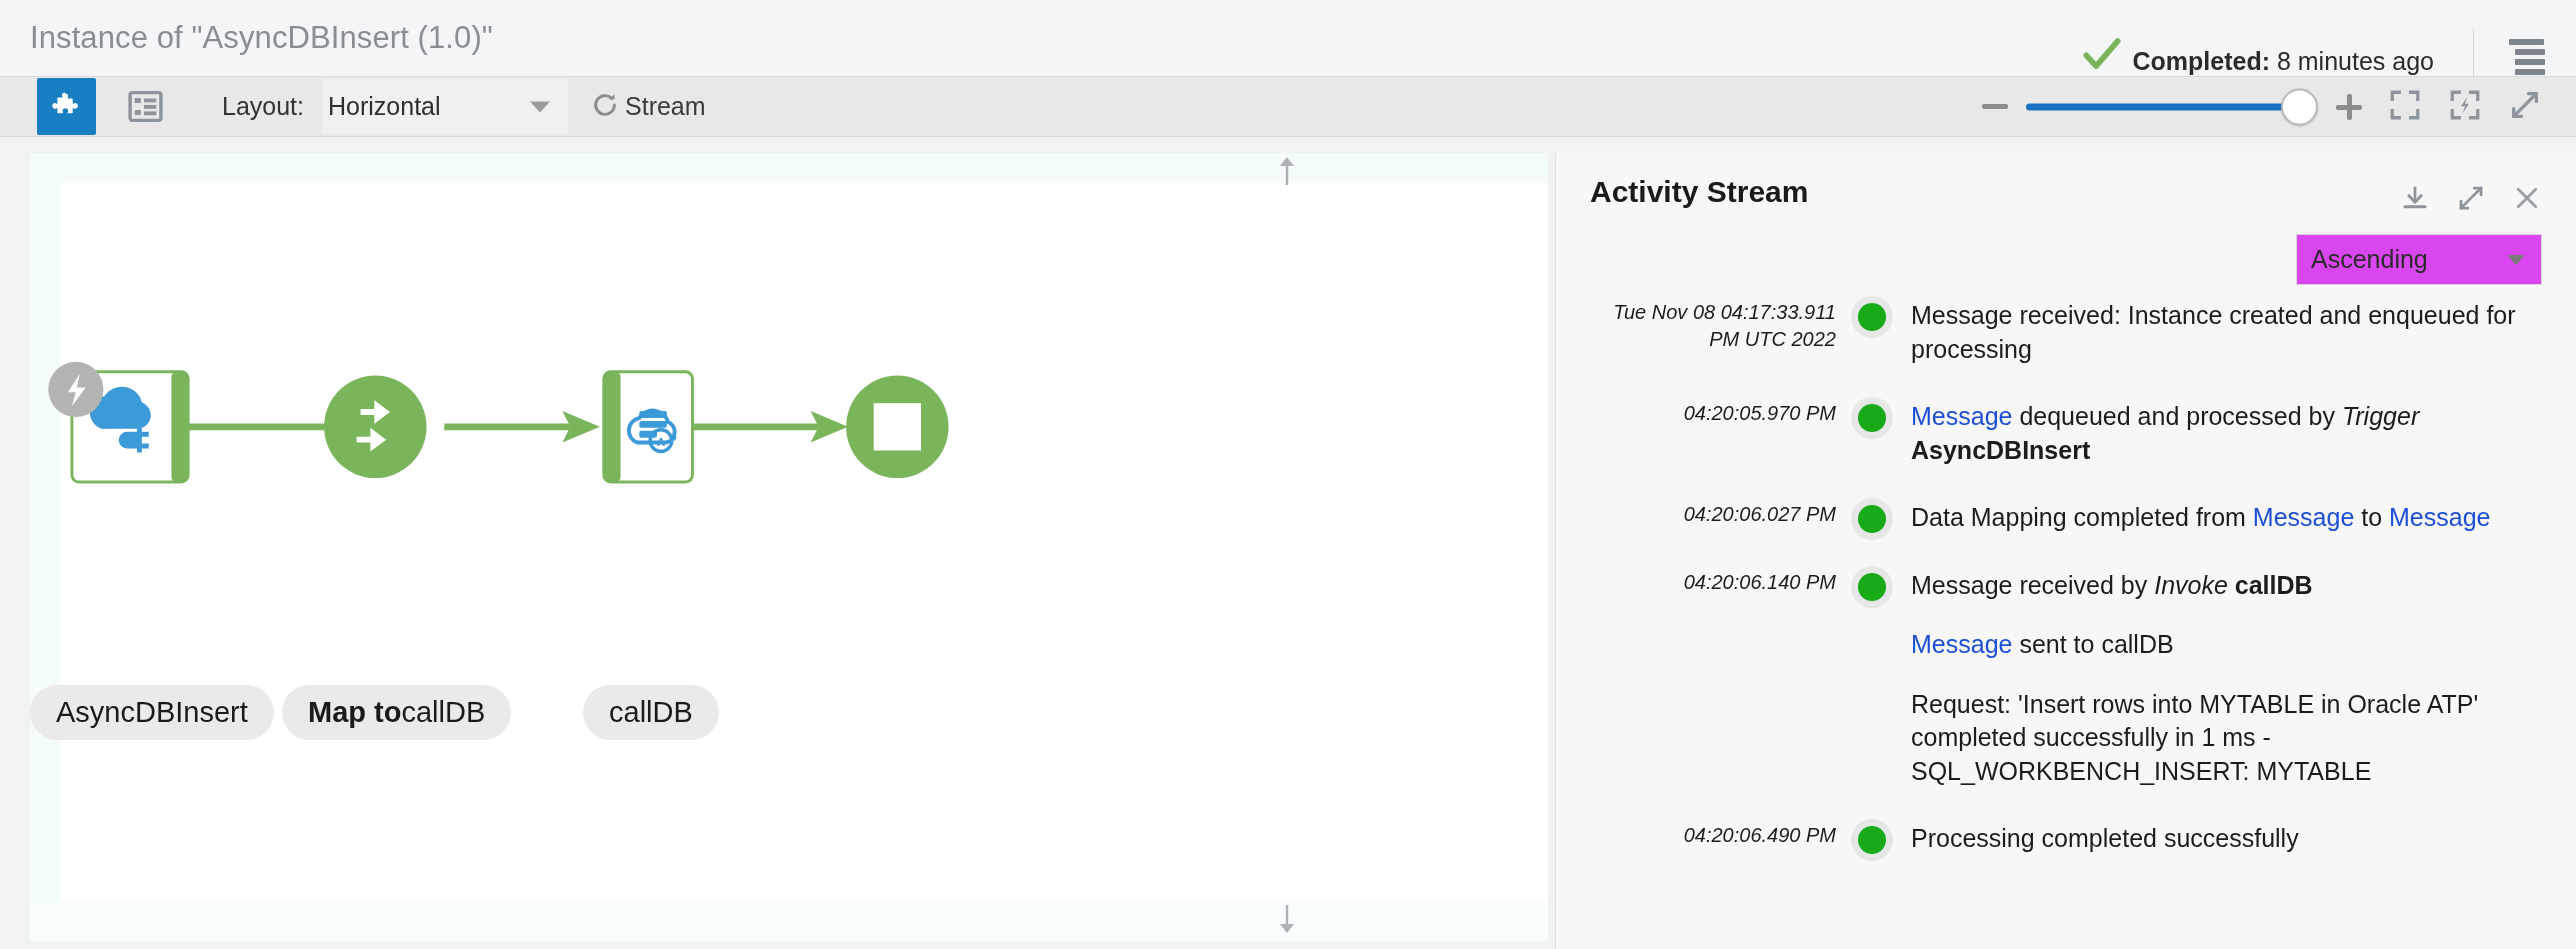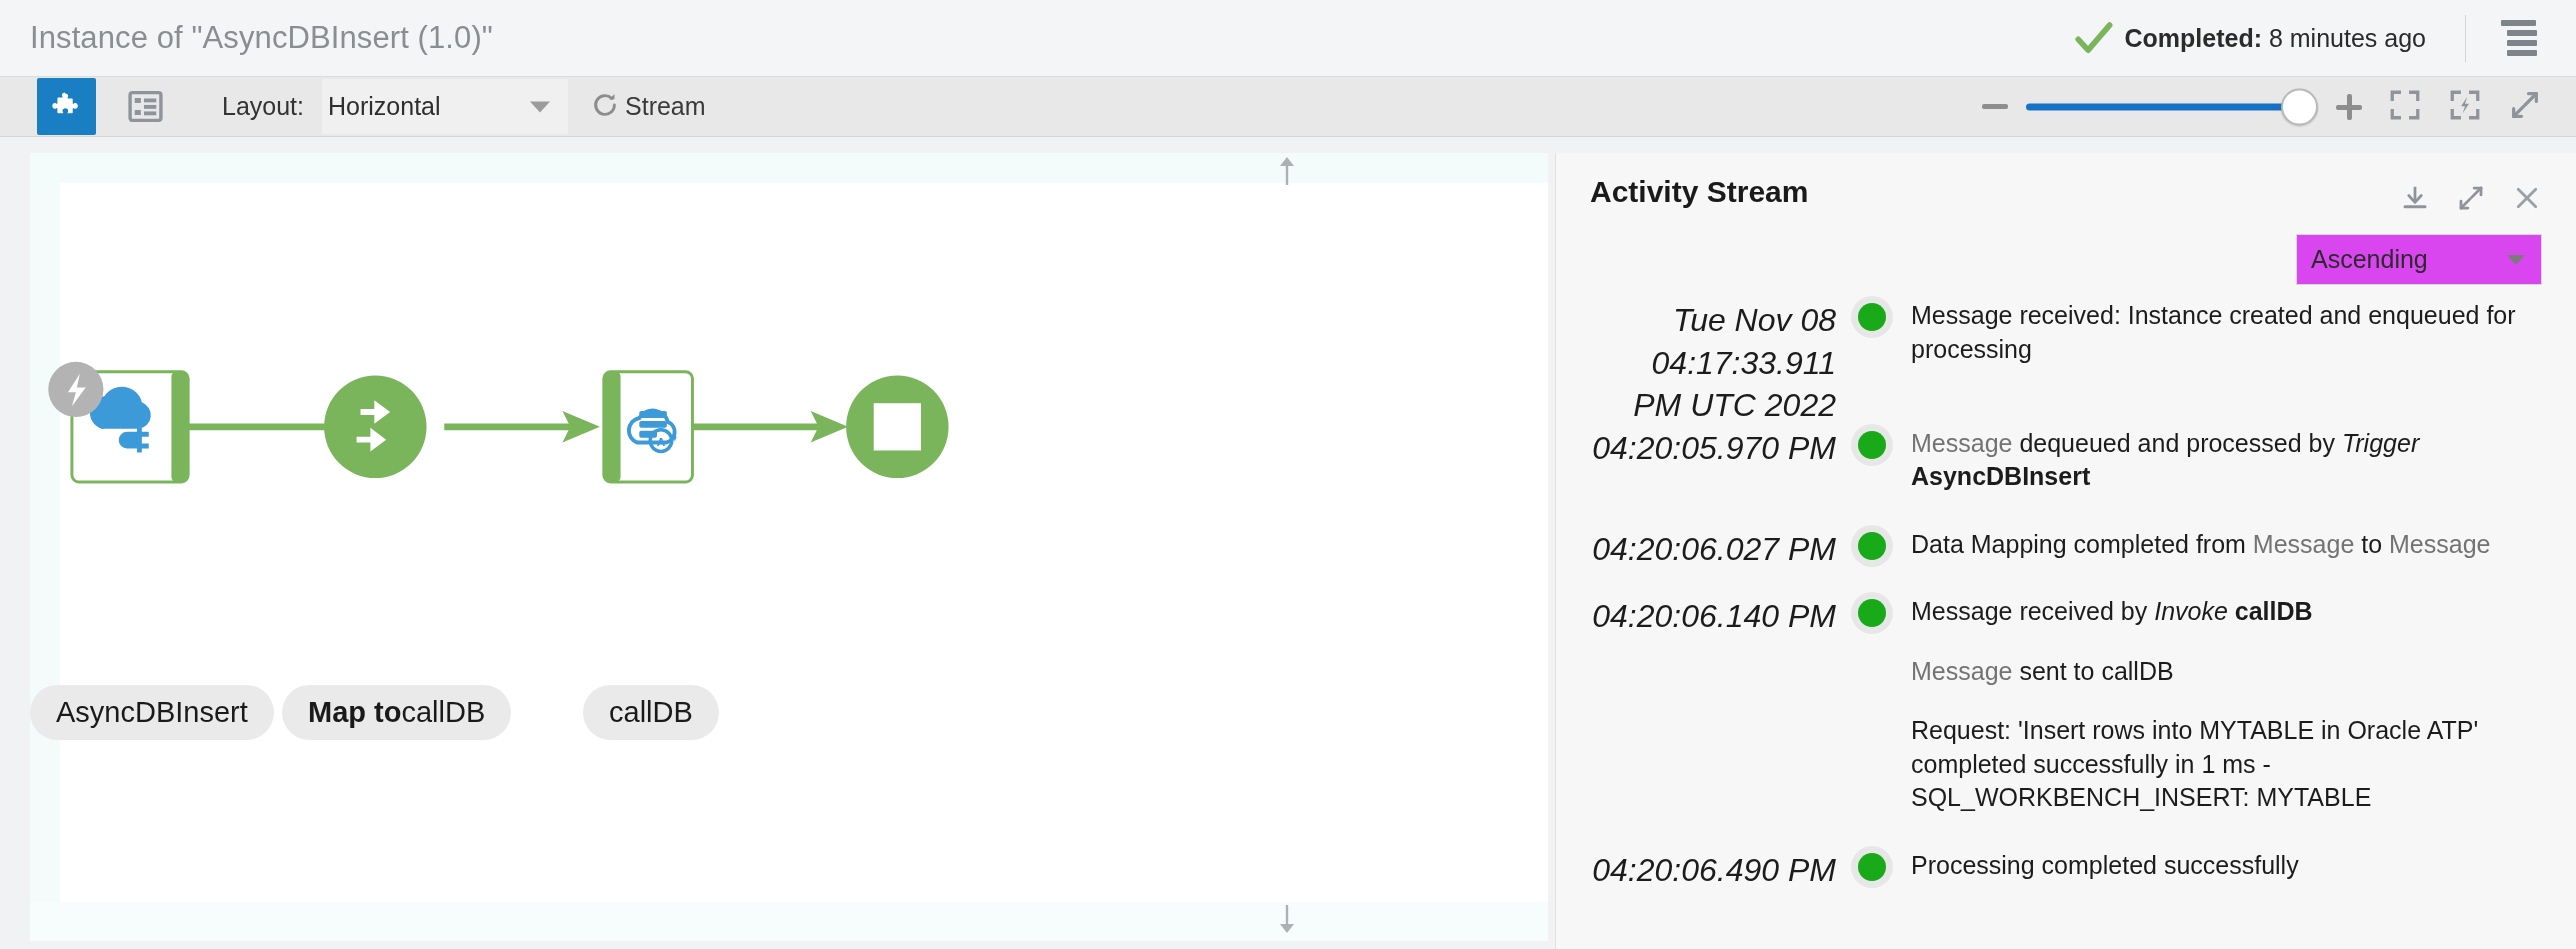--- a/index.html
+++ b/index.html
@@ -21,23 +21,23 @@
   .page-title {
     margin-left: 30px;
     font-size: 31px;
     color: #8a8d91;
     font-weight: 400;
     letter-spacing: 0.1px;
     white-space: nowrap;
   }
   .header-right {
     margin-left: auto;
-    display: flex; align-items: center;
+    display: flex; align-items: flex-end;
     height: 100%;
-    padding-right: 36px;
+    padding-right: 28px;
   }
   .check-icon { width: 43px; height: 43px; display:block; }
   .status-text {
     font-size: 25px; color: #2b2b2b;
     margin-left: 10px; white-space: nowrap;
   }
   .status-text b { font-weight: 700; }
   .header-divider {
     width: 1px; height: 47px;
     background: #d2d4d7;
@@ -217,21 +217,21 @@
     width: 100%; padding: 0 34px 0 0;
   }
   .tl-row {
     position: relative;
     display: flex;
     align-items: flex-start;
   }
   .tl-time {
     width: 296px;
     text-align: right;
-    font-size: 32px; font-style: italic; color: #1c1c1c;
+    font-size: 20px; font-style: italic; color: #1c1c1c;
     padding-right: 16px;
     line-height: 1.33;
     white-space: pre-line;
     flex: none;
   }
   .tl-mark { position: relative; width: 39px; flex: none; }
   .tl-dot {
     position: absolute; left: 50%; transform: translateX(-50%);
     top: 4px;
     width: 28px; height: 28px; border-radius: 50%;
@@ -245,21 +245,21 @@
     z-index: 1;
   }
   .tl-body {
     flex: 1;
     padding-left: 20px;
     font-size: 25px; color: #1c1c1c;
     line-height: 1.34;
     padding-bottom: 34px;
     max-width: 631px;
   }
-  .tl-body .lnk { color: #737373; cursor: pointer; }
+  .tl-body .lnk { color: #1d4ed8; cursor: pointer; }
   .tl-body em { font-style: italic; }
   .tl-body b { font-weight: 700; }
   .tl-sub { margin-top: 26px; }
 </style>
 </head>
 <body>
 
 <div class="top-header">
   <div class="page-title">Instance of "AsyncDBInsert (1.0)"</div>
   <div class="header-right">

